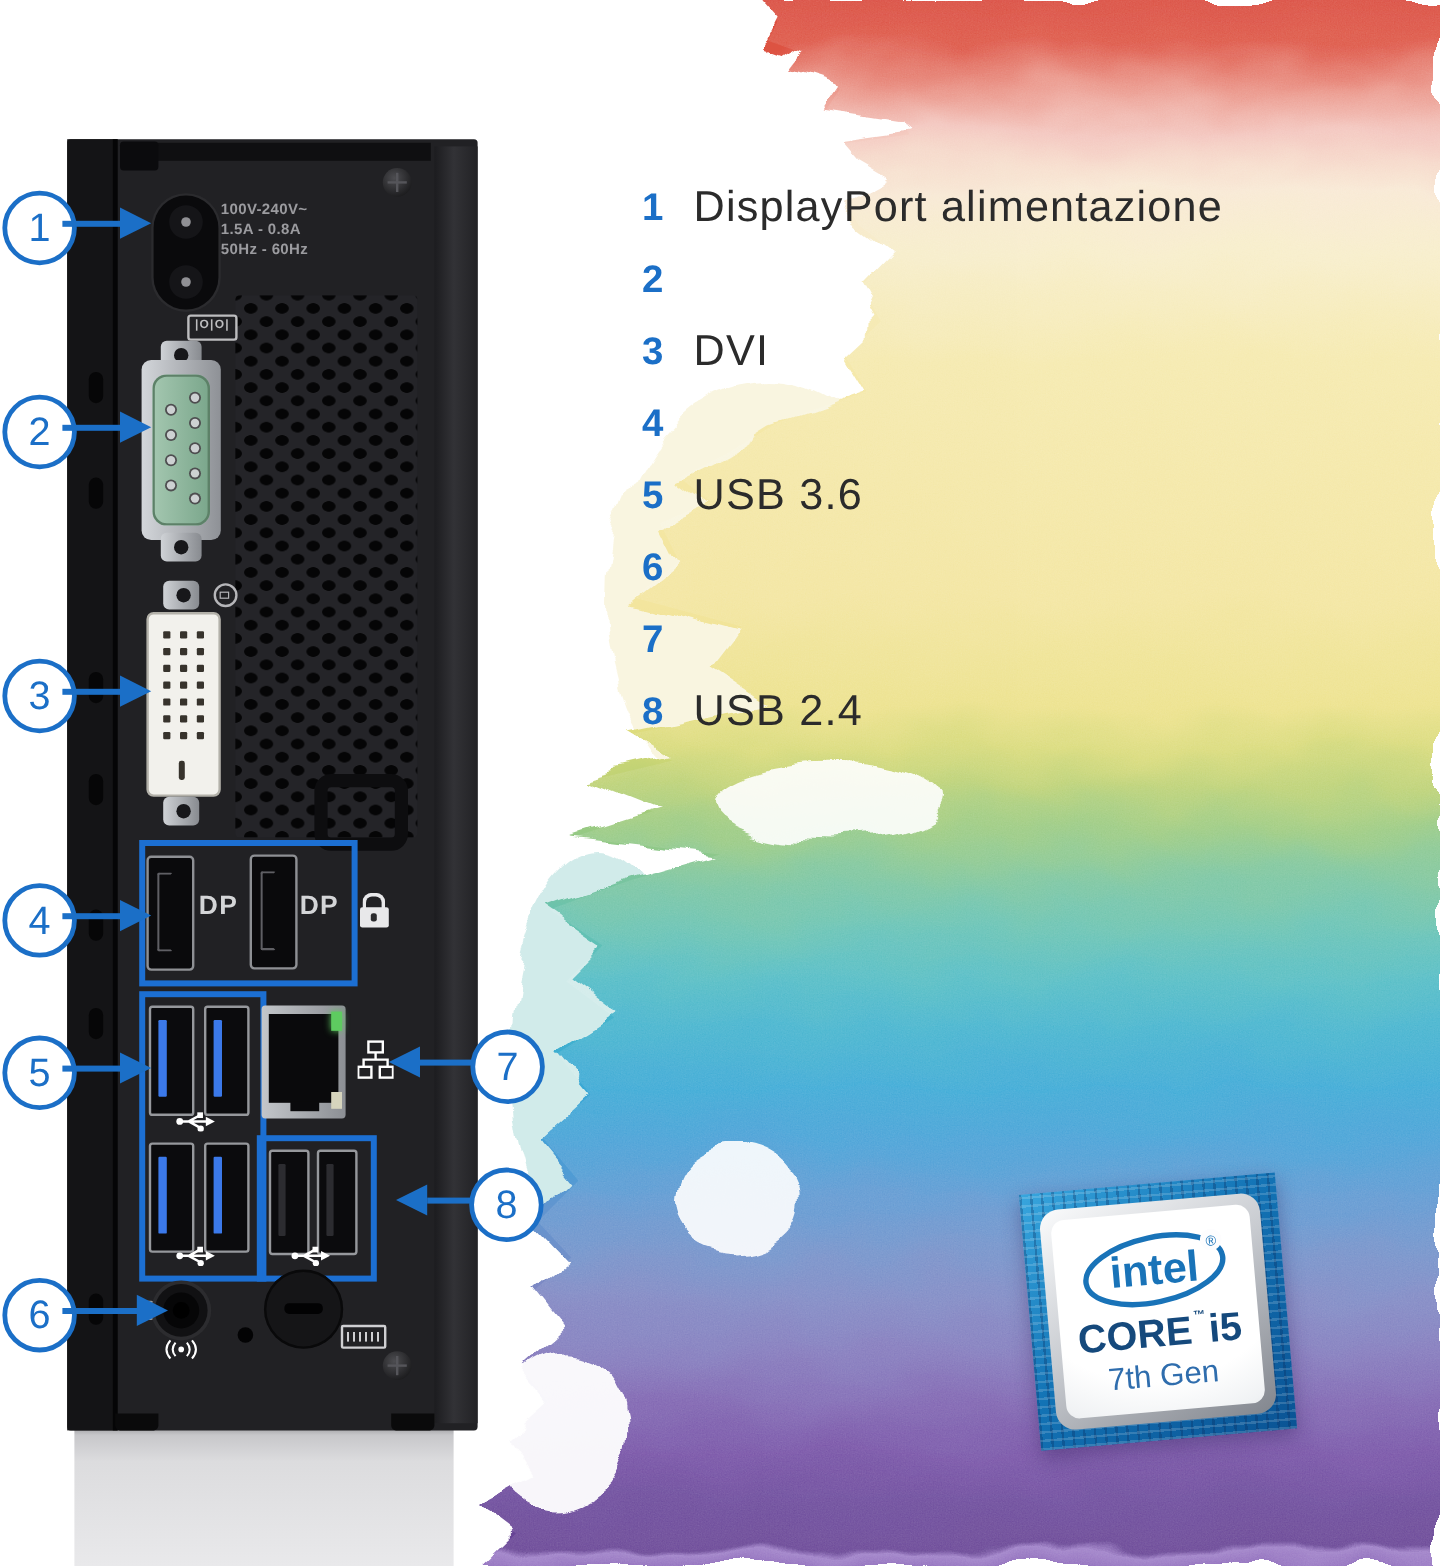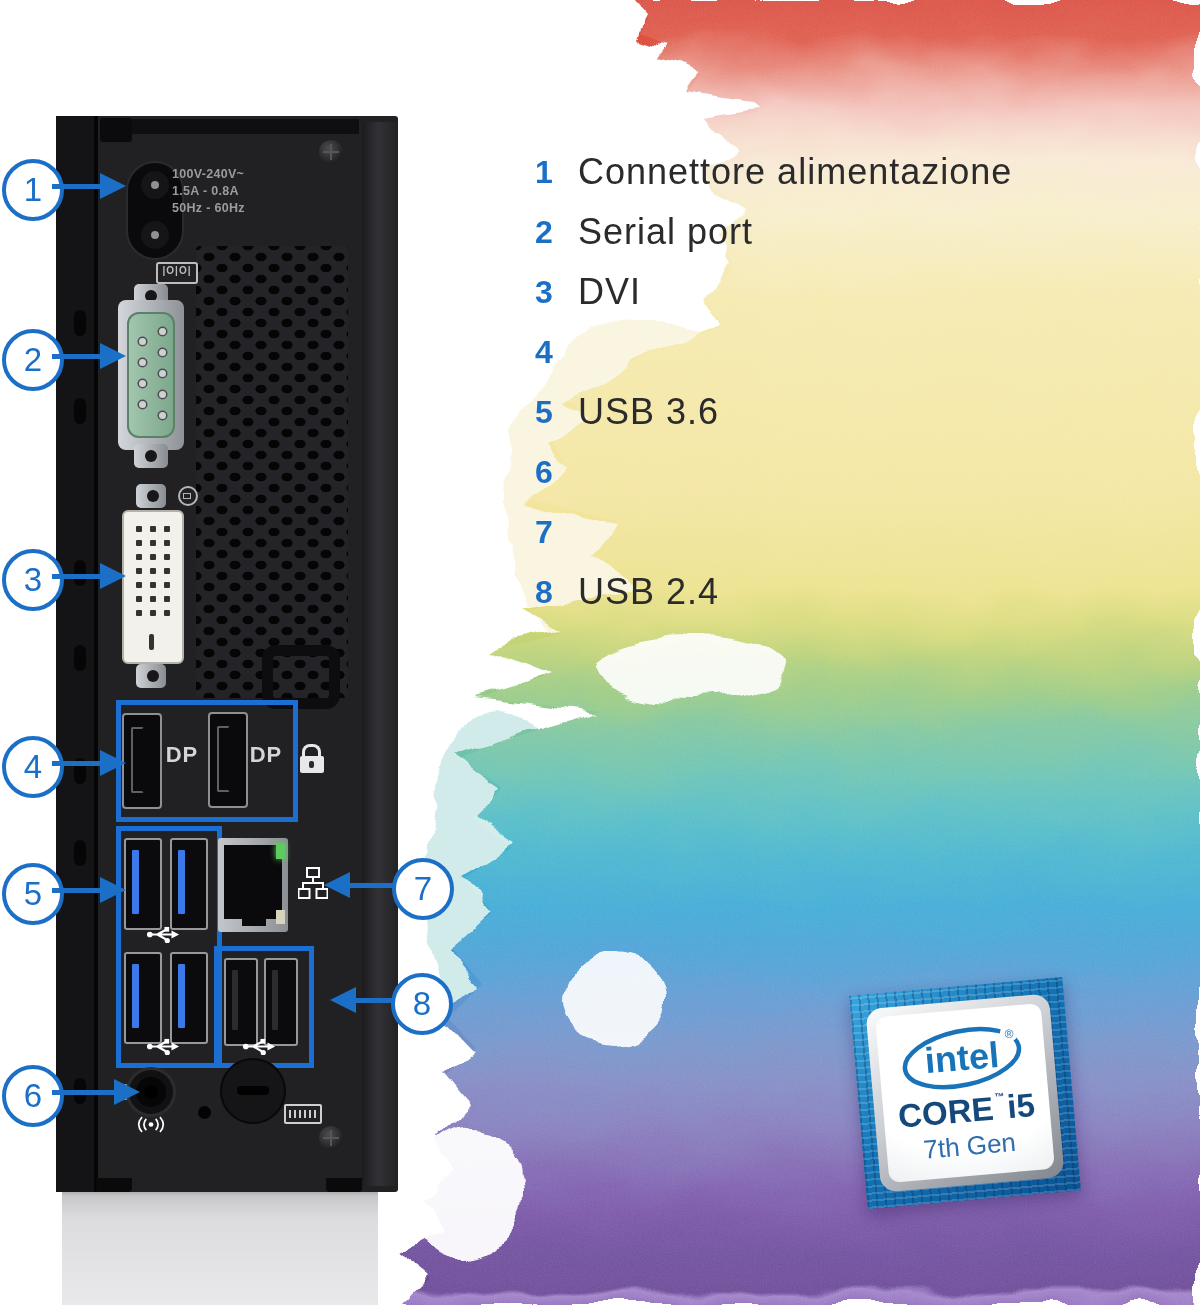--- a/index.html
+++ b/index.html
@@ -32,21 +32,21 @@
   .screw{position:absolute;width:24px;height:24px;border-radius:50%;
          background:radial-gradient(circle at 40% 35%,#4d4d51,#1d1d1f 75%);}
   .screw::before,.screw::after{content:"";position:absolute;background:#55555a;}
   .screw::before{left:11px;top:4px;width:2px;height:16px;}
   .screw::after{left:4px;top:11px;width:16px;height:2px;}
 
   
   .inlet{position:absolute;left:72px;top:47px;width:54px;height:95px;background:#0a0a0c;border-radius:27px;box-shadow:0 0 0 2px #2b2b2e;}
   .inlet .sock{position:absolute;left:13px;width:28px;height:28px;border-radius:50%;background:#151518;}
   .inlet .sock::after{content:"";position:absolute;left:10px;top:10px;width:8px;height:8px;border-radius:50%;background:#909094;}
-  .spec{position:absolute;left:116px;top:50px;font-size:12.5px;font-weight:700;color:#9b9b9f;line-height:17px;letter-spacing:.3px;white-space:nowrap;}
+  .spec{position:absolute;left:128px;top:50px;font-size:12.5px;font-weight:700;color:#9b9b9f;line-height:17px;letter-spacing:.3px;white-space:nowrap;}
 
   
   .glyph-serial{position:absolute;left:100px;top:146px;width:38px;height:18px;border:2px solid #bdbdbf;border-radius:3px;
         color:#bdbdbf;font-size:10px;font-weight:700;text-align:center;line-height:14px;letter-spacing:1px;}
   .tab{position:absolute;width:34px;height:24px;background:linear-gradient(90deg,#cfd2d6,#888b90);border-radius:5px;}
   .tab::after{content:"";position:absolute;left:11px;top:6px;width:12px;height:12px;border-radius:50%;background:#17171a;}
   .db9{position:absolute;left:62px;top:184px;width:66px;height:150px;border-radius:8px;
        background:linear-gradient(90deg,#d3d6da,#8e9196);}
   .db9-face{position:absolute;left:9px;top:12px;width:48px;height:126px;border-radius:12px;
        background:linear-gradient(90deg,#a4c7b0,#7aa68b);box-shadow:inset 0 0 0 2px #5d8168;}
@@ -184,25 +184,24 @@
     </g>
 
     <ellipse cx="690" cy="668" rx="95" ry="34" fill="#ffffff" opacity="0.9" filter="url(#rough)"></ellipse>
     <ellipse cx="612" cy="1000" rx="52" ry="42" fill="#ffffff" opacity="0.9" filter="url(#rough)"></ellipse>
     <ellipse cx="468" cy="1192" rx="58" ry="66" fill="#ffffff" opacity="0.95" filter="url(#rough)"></ellipse>
   </svg>
 
   <ul class="legend">
     <li>
         <span class="num">1</span>
-        <span class="lab">Connettore alimentazione</span>
+        <span class="lab">DisplayPort alimentazione</span>
       </li>
     <li>
         <span class="num">2</span>
-        <span class="lab">Serial port</span>
       </li>
     <li>
         <span class="num">3</span>
         <span class="lab">DVI</span>
       </li>
     <li>
         <span class="num">4</span>
       </li>
     <li>
         <span class="num">5</span>

